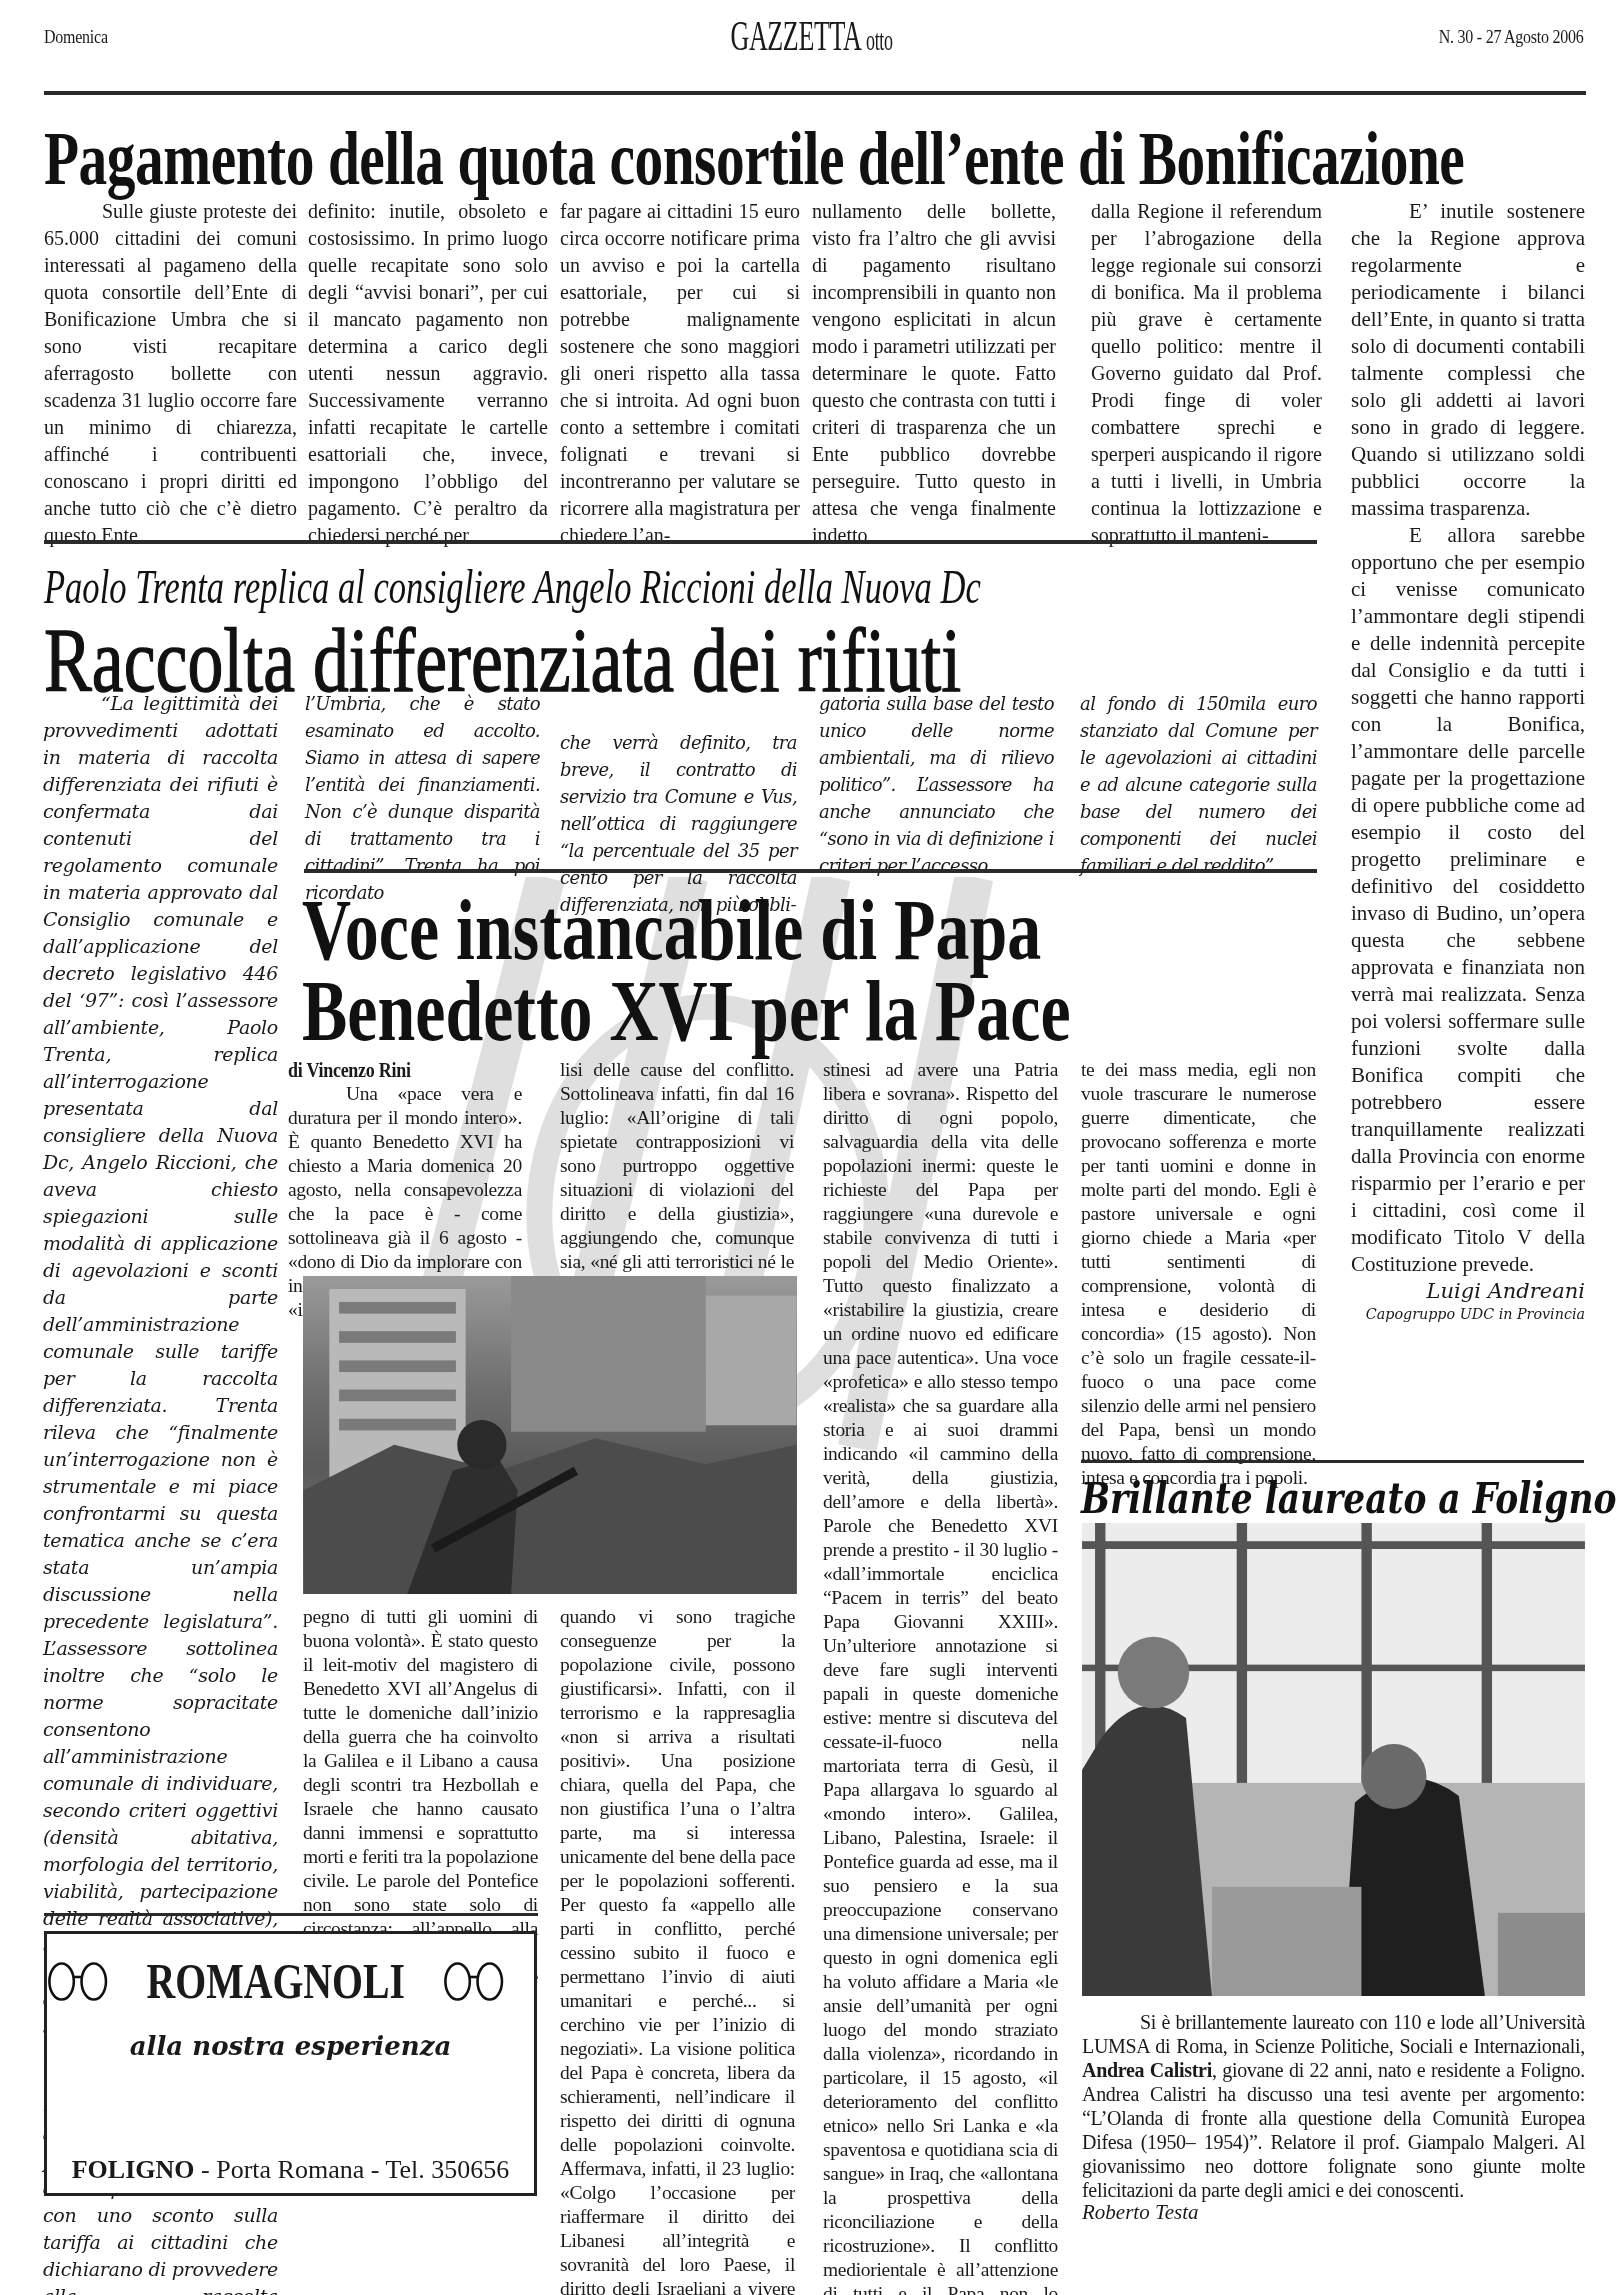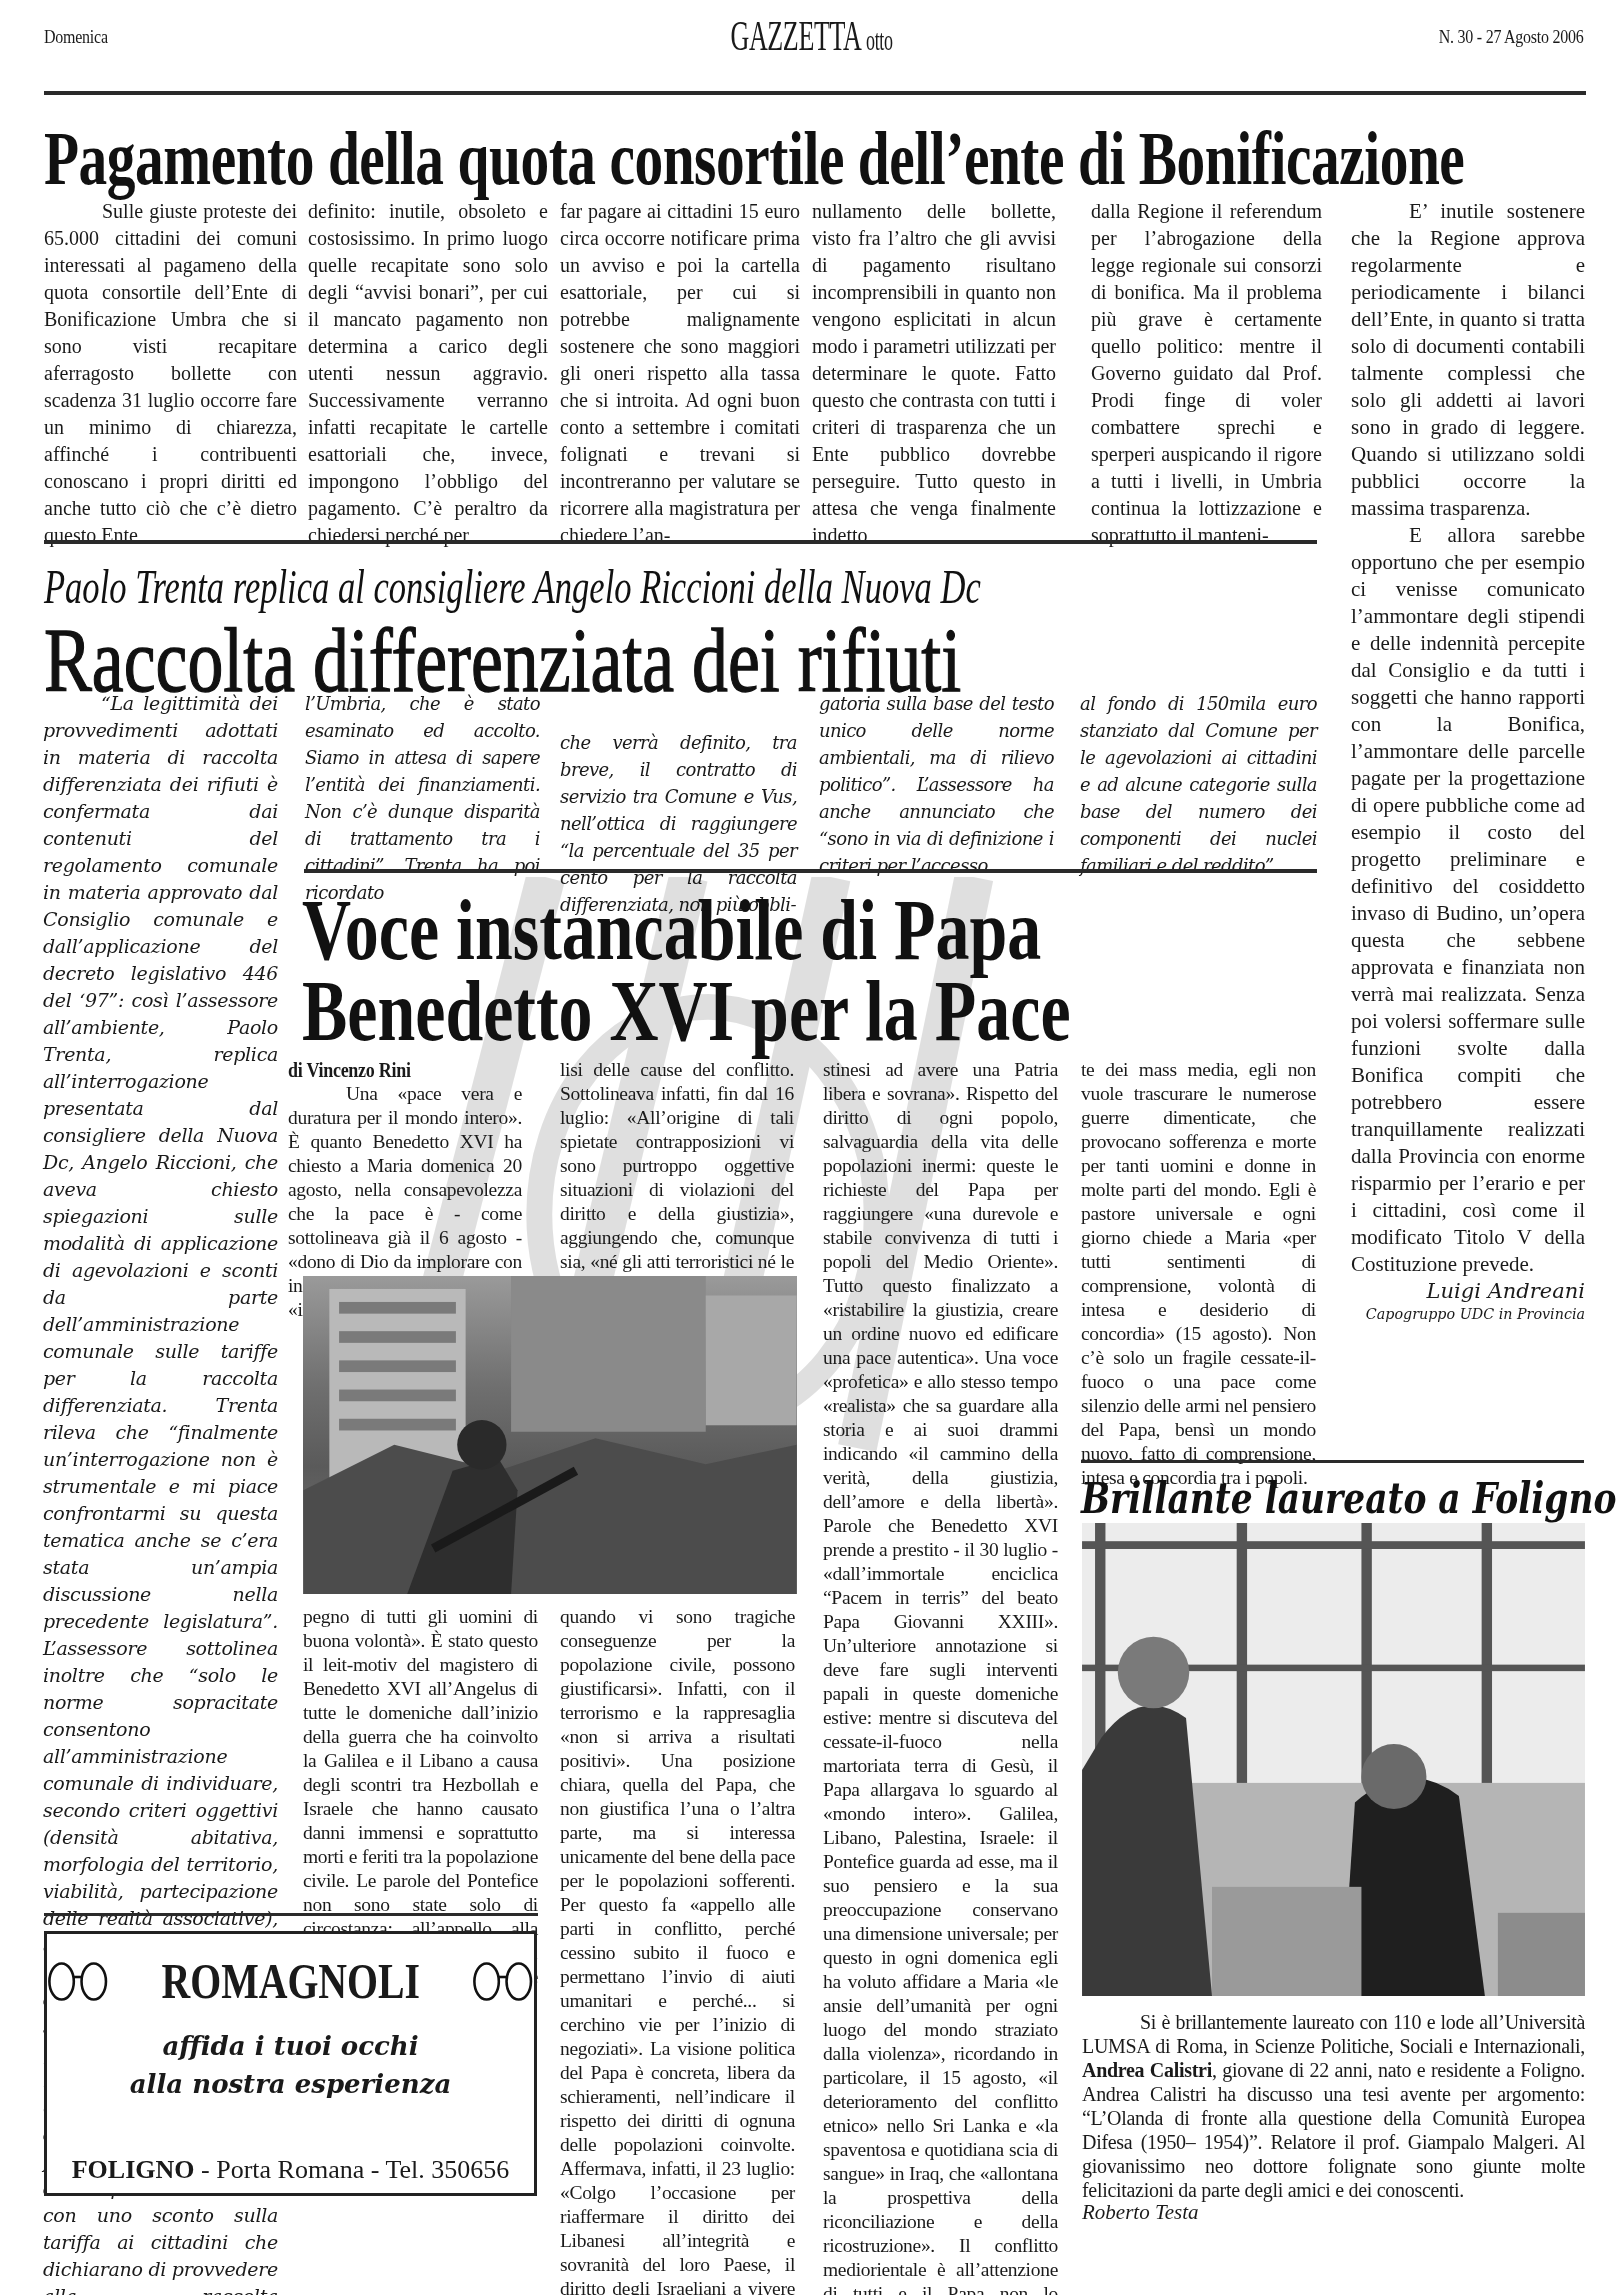--- a/index.html
+++ b/index.html
@@ -131,35 +131,34 @@
 </div>
 <div class="col voce" style="left:823px; top:1058px; width:235px;">
   <p>stinesi ad avere una Patria libera e sovrana». Rispetto del diritto di ogni popolo, salvaguardia della vita delle popolazioni inermi: queste le richieste del Papa per raggiungere «una durevole e stabile convivenza di tutti i popoli del Medio Oriente». Tutto questo finalizzato a «ristabilire la giustizia, creare un ordine nuovo ed edificare una pace autentica». Una voce «profetica» e allo stesso tempo «realista» che sa guardare alla storia e ai suoi drammi indicando «il cammino della verità, della giustizia, dell’amore e della libertà». Parole che Benedetto XVI prende a prestito - il 30 luglio - «dall’immortale enciclica “Pacem in terris” del beato Papa Giovanni XXIII». Un’ulteriore annotazione si deve fare sugli interventi papali in queste domeniche estive: mentre si discuteva del cessate-il-fuoco nella martoriata terra di Gesù, il Papa allargava lo sguardo al «mondo intero». Galilea, Libano, Palestina, Israele: il Pontefice guarda ad esse, ma il suo pensiero e la sua preoccupazione conservano una dimensione universale; per questo in ogni domenica egli ha voluto affidare a Maria «le ansie dell’umanità per ogni luogo del mondo straziato dalla violenza», ricordando in particolare, il 15 agosto, «il deterioramento del conflitto etnico» nello Sri Lanka e «la spaventosa e quotidiana scia di sangue» in Iraq, che «allontana la prospettiva della riconciliazione e della ricostruzione». Il conflitto mediorientale è all’attenzione di tutti e il Papa non lo dimentica ma, a differenza di tanti uomini politici e di gran par-</p>
 </div>
 <div class="col voce" style="left:1081px; top:1058px; width:235px;">
   <p>te dei mass media, egli non vuole trascurare le numerose guerre dimenticate, che provocano sofferenza e morte per tanti uomini e donne in molte parti del mondo. Egli è pastore universale e ogni giorno chiede a Maria «per tutti sentimenti di comprensione, volontà di intesa e desiderio di concordia» (15 agosto). Non c’è solo un fragile cessate-il-fuoco o una pace come silenzio delle armi nel pensiero del Papa, bensì un mondo nuovo, fatto di comprensione, intesa e concordia tra i popoli.</p>
 </div>
 
 <div class="rule-thin" style="left:44px; width:494px; top:1913px;"></div>
 <div class="ad-box" style="left:44px; top:1931px; width:487px; height:221px;">
-  <div style="display:flex; align-items:center; justify-content:space-between; gap:1px; margin-top:18px;">
+  <div style="display:flex; align-items:center; justify-content:flex-start; gap:1px; margin-top:18px;">
     <svg width="62" height="45" viewBox="0 0 95 70">
       <ellipse cx="22" cy="35" rx="19" ry="28" fill="none" stroke="#111" stroke-width="4"></ellipse>
       <ellipse cx="72" cy="35" rx="19" ry="28" fill="none" stroke="#111" stroke-width="4"></ellipse>
       <line x1="41" y1="28" x2="53" y2="28" stroke="#111" stroke-width="4"></line>
     </svg>
     <span class="ad-name">ROMAGNOLI</span>
     <svg width="62" height="45" viewBox="0 0 95 70">
       <ellipse cx="22" cy="35" rx="19" ry="28" fill="none" stroke="#111" stroke-width="4"></ellipse>
       <ellipse cx="72" cy="35" rx="19" ry="28" fill="none" stroke="#111" stroke-width="4"></ellipse>
       <line x1="41" y1="28" x2="53" y2="28" stroke="#111" stroke-width="4"></line>
     </svg>
   </div>
   <div class="ad-slogan" style="margin-top:17px;">
-    <div>affida i tuoi occhi</div>
     <div>alla nostra esperienza</div>
   </div>
 </div>
 <div class="ad-box" style="left:44px; top:2148px; width:487px; height:45px; border-top:none;">
   <div style="text-align:center; font-size:26px; line-height:43px;">
     <b>FOLIGNO</b><span> - Porta Romana - Tel. 350656</span>
   </div>
 </div>
 
 <div class="rule-thin" style="left:1081px; width:503px; top:1460px;"></div>

